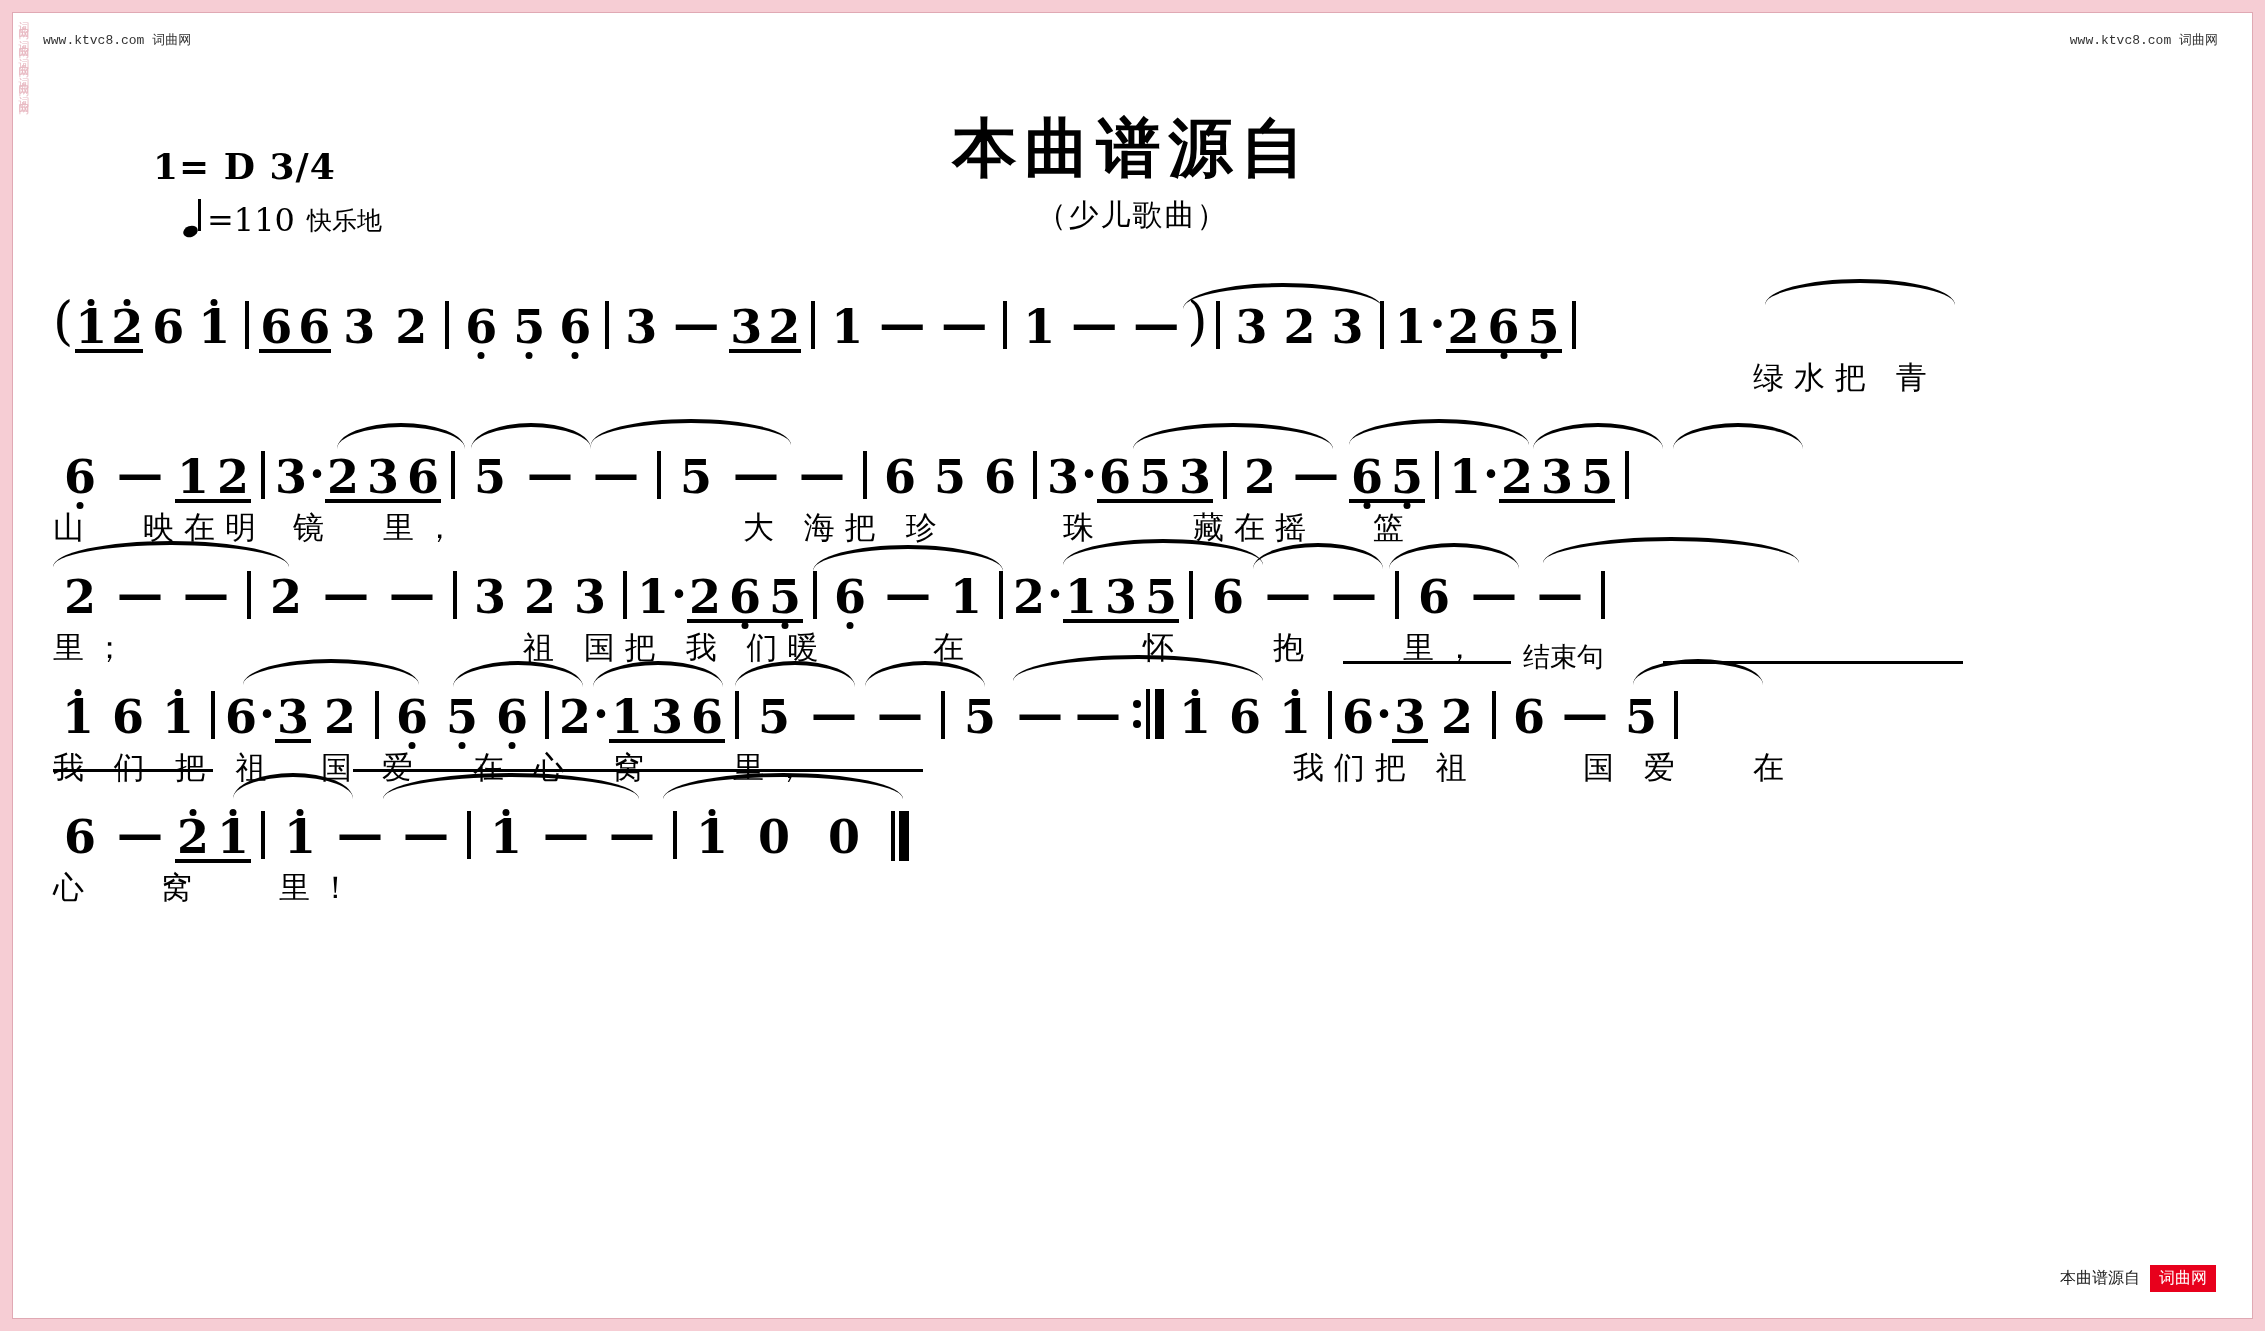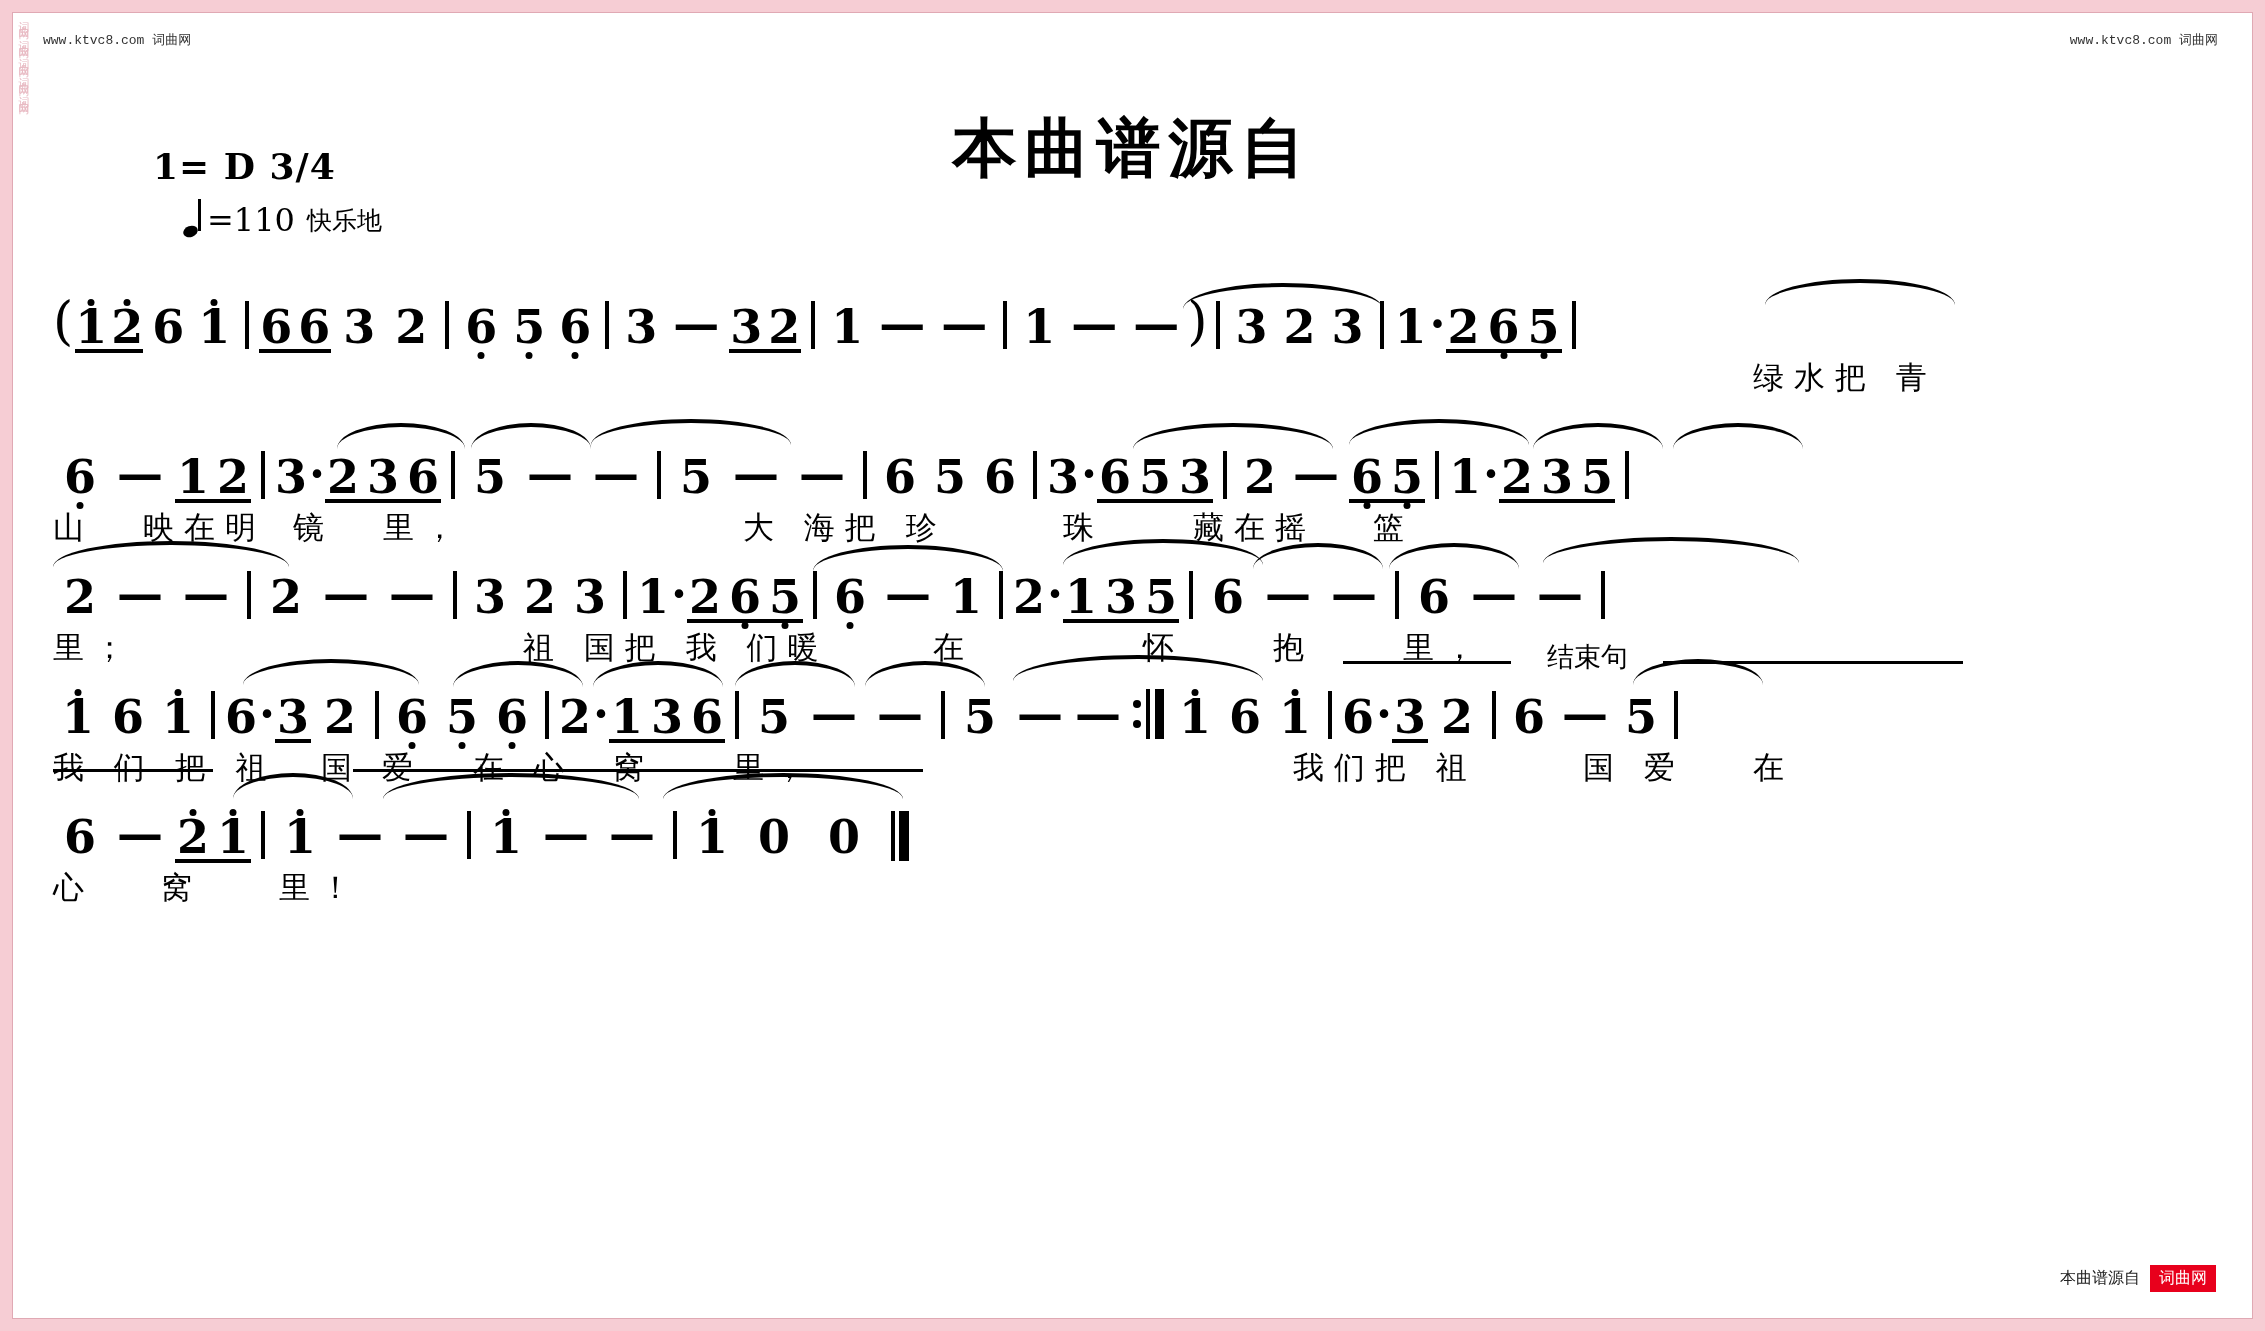--- a/index.html
+++ b/index.html
@@ -219,20 +219,21 @@
   <div class="page-inner">
 
     <div class="watermark-col">词曲网 词曲网 词曲网 词曲网 词曲网</div>
 
     <div class="site-tag left">www.ktvc8.com  词曲网</div>
     <div class="site-tag right">www.ktvc8.com  词曲网</div>
 
     <div class="sheet">
 
       <div class="title">本曲谱源自</div>
+      <div class="subtitle">（少儿歌曲）</div>
 
 
       <div class="keysig">1= D 3/4</div>
 
       <div class="tempo">
         <span class="quarter-note">
           <span class="head"></span>
             <span class="stem"></span>
         </span>
         <span>=110</span>
@@ -481,21 +482,21 @@
               <span class="n" style="width: 50px;">5</span>
               <span class="bar"></span>
             </div>
             <span class="slur" style="left: 190px; width: 176px; top: 16px;"></span>
             <span class="slur" style="left: 400px; width: 130px; top: 18px;"></span>
             <span class="slur" style="left: 540px; width: 130px; top: 18px;"></span>
             <span class="slur" style="left: 682px; width: 120px; top: 18px;"></span>
             <span class="slur" style="left: 812px; width: 120px; top: 18px;"></span>
             <span class="slur" style="left: 960px; width: 250px; top: 12px;"></span>
             <span class="slur" style="left: 1580px; width: 130px; top: 16px;"></span>
-            <span class="ending-label" style="left: 1470px; top: -4px; margin-left: 24px;">结束句</span>
+            <span class="ending-label" style="left: 1470px; top: -4px;">结束句</span>
             <span class="ending-line" style="left: 1290px; width: 168px; top: 18px;"></span>
             <span class="ending-line" style="left: 1610px; width: 300px; top: 18px;"></span>
             <div class="lyrics-row" style="position: absolute;">
               <span style="position: absolute; left: 0px; white-space: nowrap; letter-spacing: 10px;">我 们 把 祖</span>
               <span style="position: absolute; left: 268px; white-space: nowrap; letter-spacing: 10px;">国 爱</span>
               <span style="position: absolute; left: 420px; white-space: nowrap; letter-spacing: 10px;">在 心</span>
               <span style="position: absolute; left: 560px; white-space: nowrap; letter-spacing: 10px;">窝</span>
               <span style="position: absolute; left: 680px; white-space: nowrap; letter-spacing: 10px;">里，</span>
               <span style="position: absolute; left: 1240px; white-space: nowrap; letter-spacing: 10px;">我们把 祖</span>
               <span style="position: absolute; left: 1530px; white-space: nowrap; letter-spacing: 10px;">国 爱</span>

